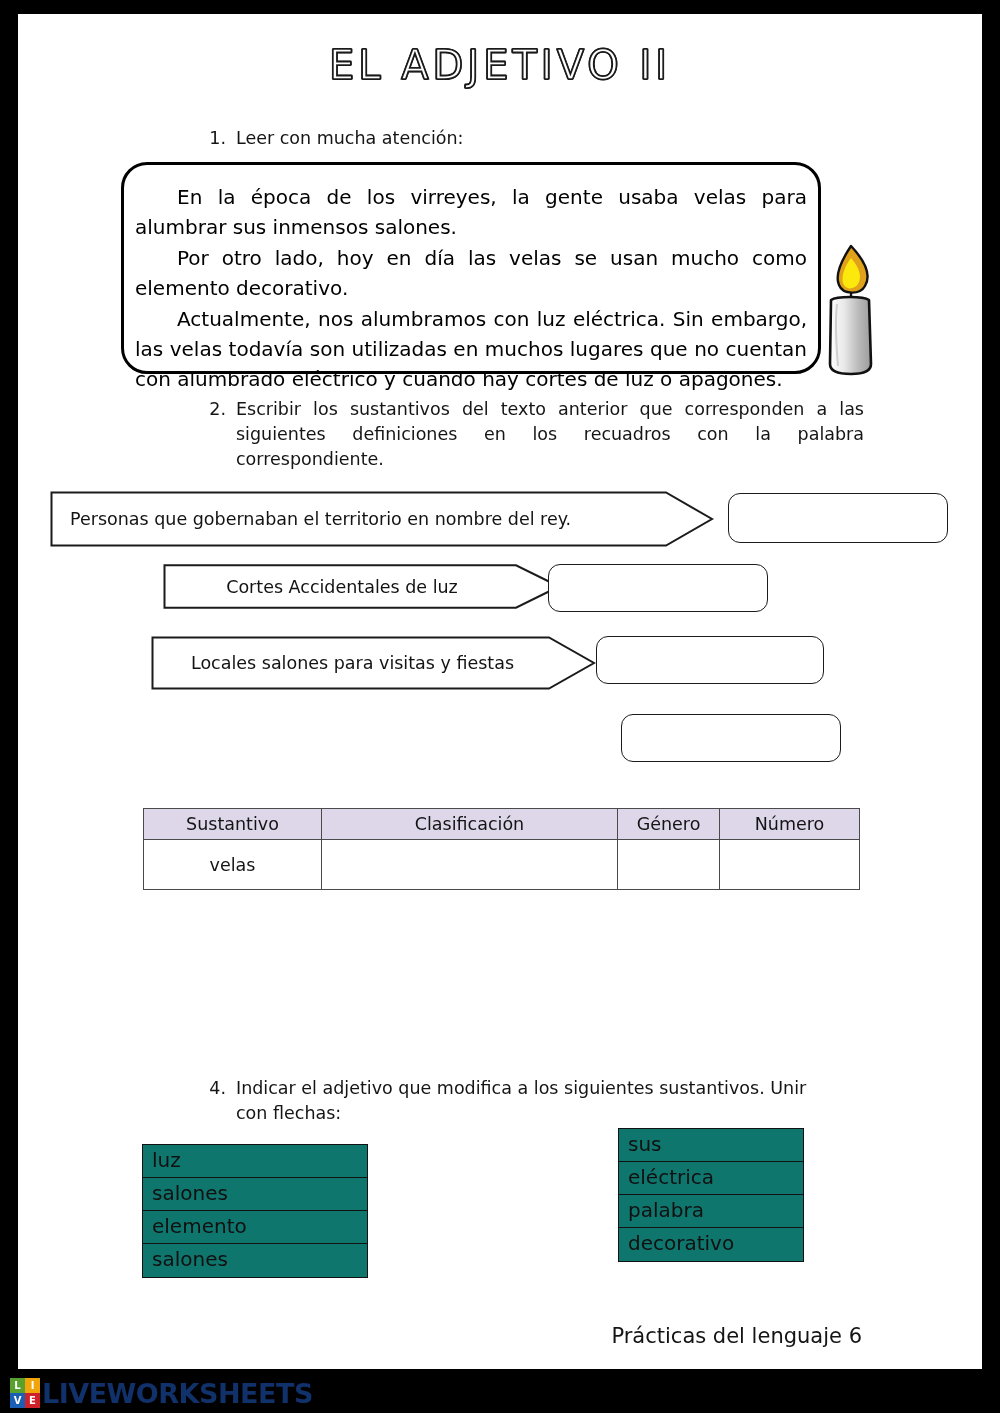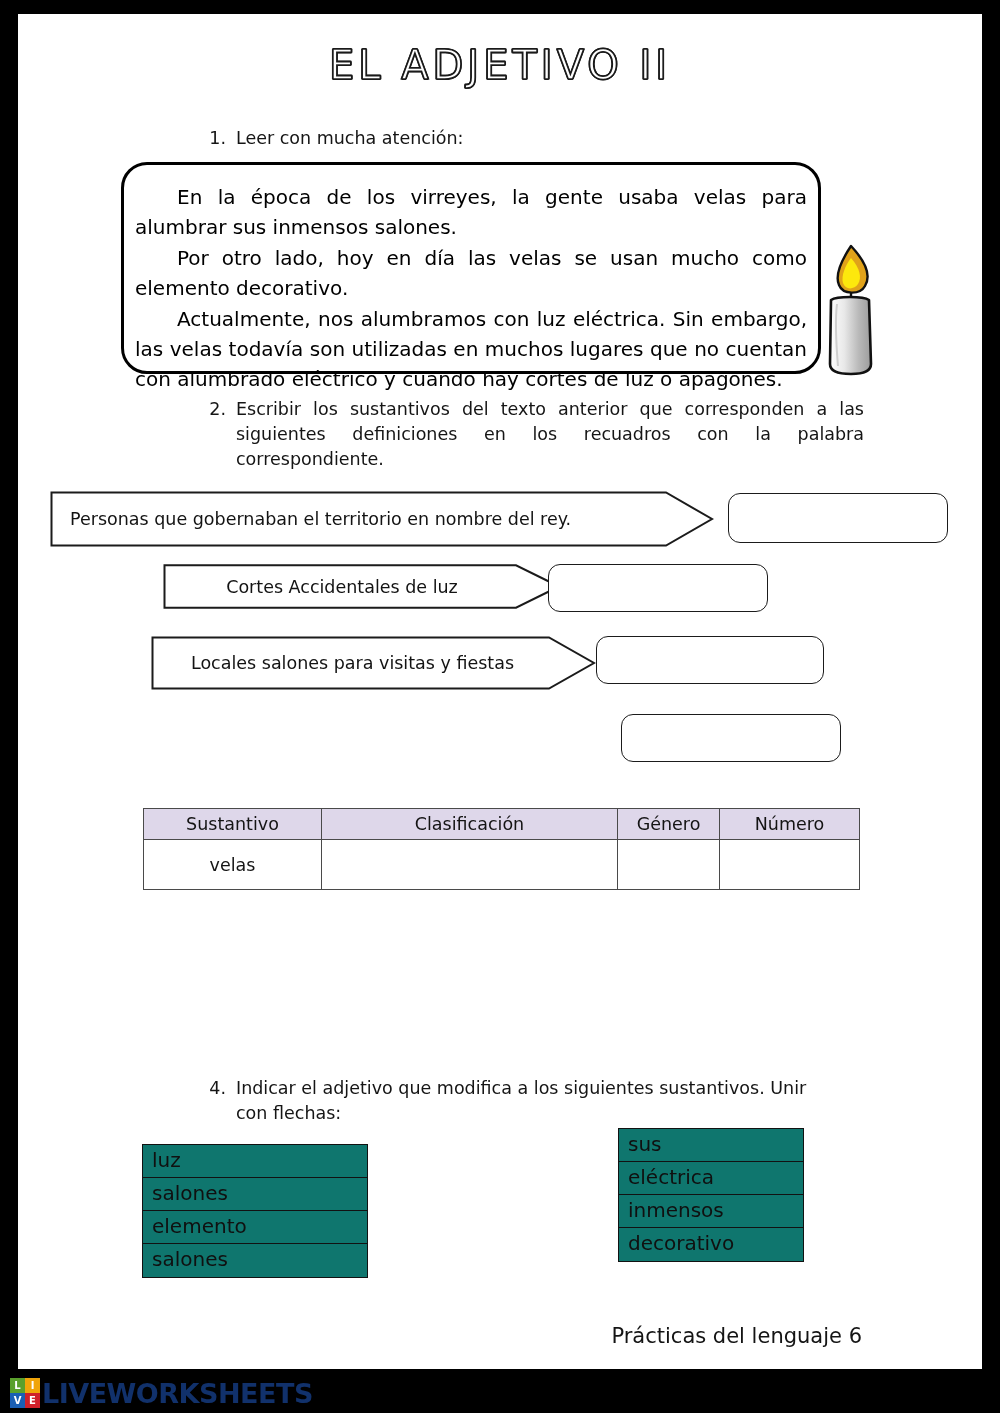--- a/index.html
+++ b/index.html
@@ -363,21 +363,21 @@
     <div class="word-col" style="left:124px; top:1130px; width:226px;">
       <div class="word-cell">luz</div>
       <div class="word-cell">salones</div>
       <div class="word-cell">elemento</div>
       <div class="word-cell">salones</div>
     </div>
 
     <div class="word-col" style="left:600px; top:1114px; width:186px;">
       <div class="word-cell">sus</div>
       <div class="word-cell">eléctrica</div>
-      <div class="word-cell">inmensos</div>
+      <div class="word-cell">palabra</div>
       <div class="word-cell">decorativo</div>
     </div>
 
     <div id="footer-note">Prácticas del lenguaje 6</div>
 
   </div>
 </div>
 
 <div id="lw-bar"></div>
 <div id="lw-logo">

